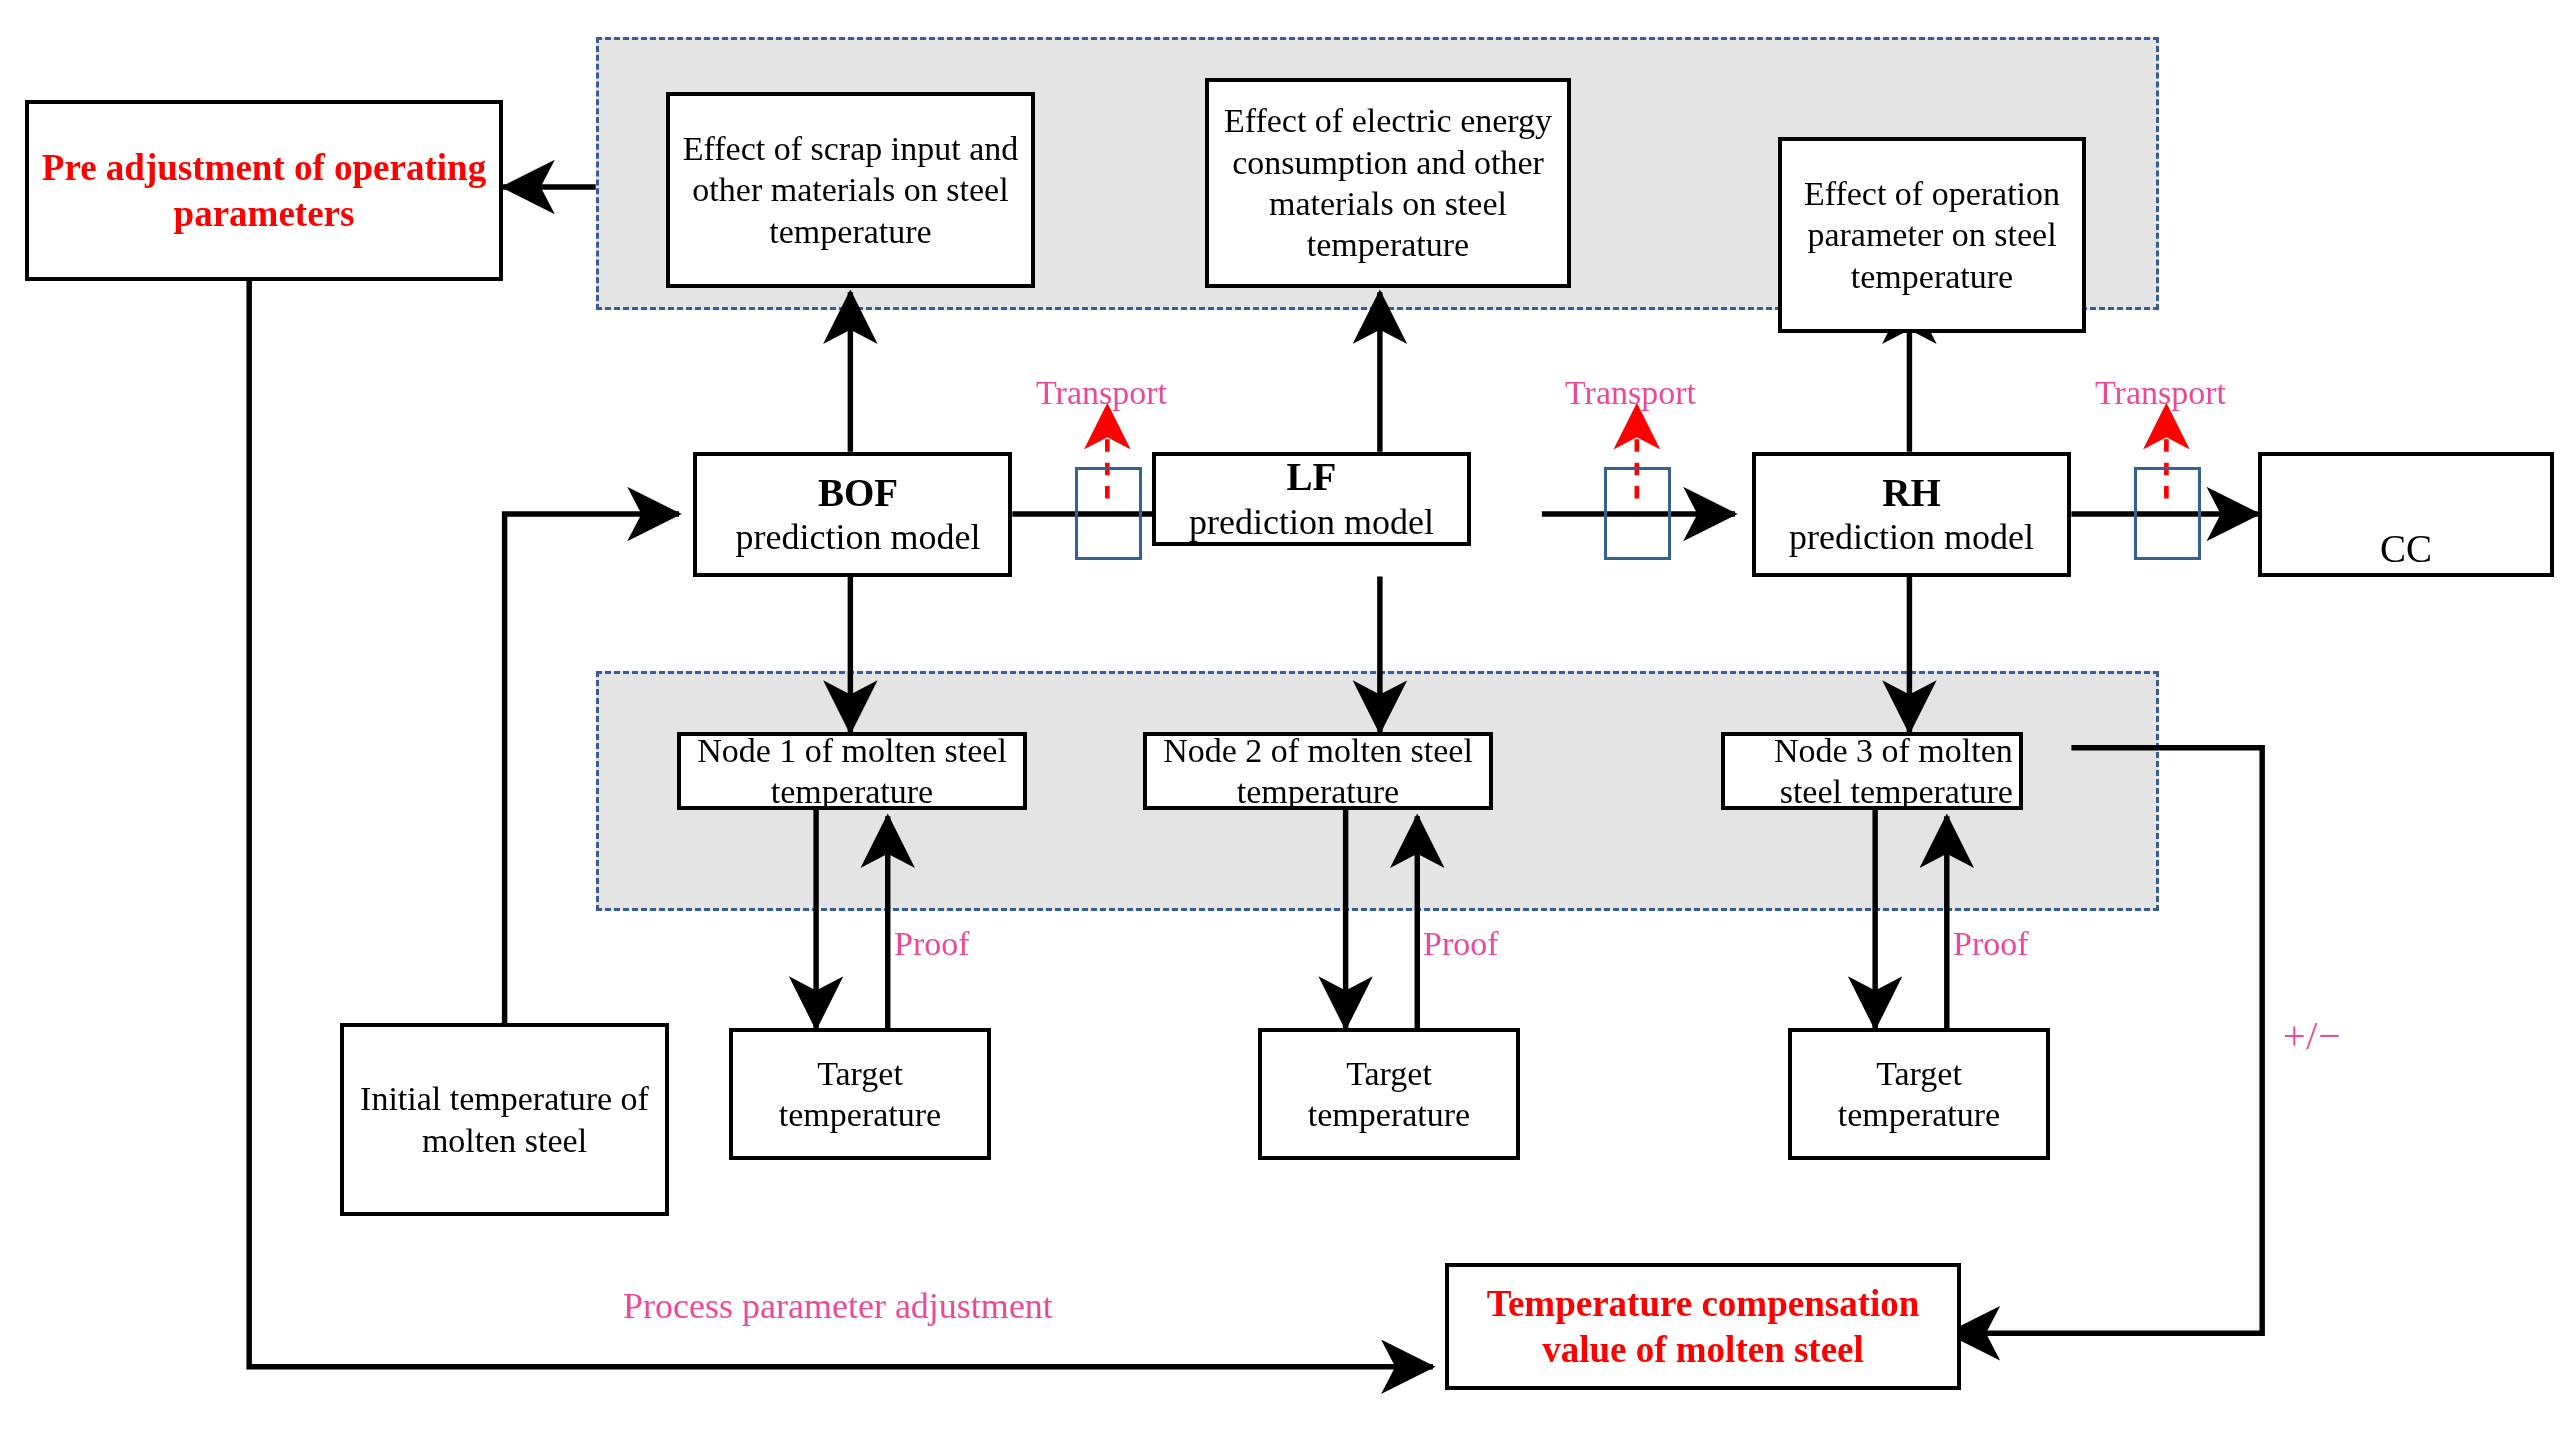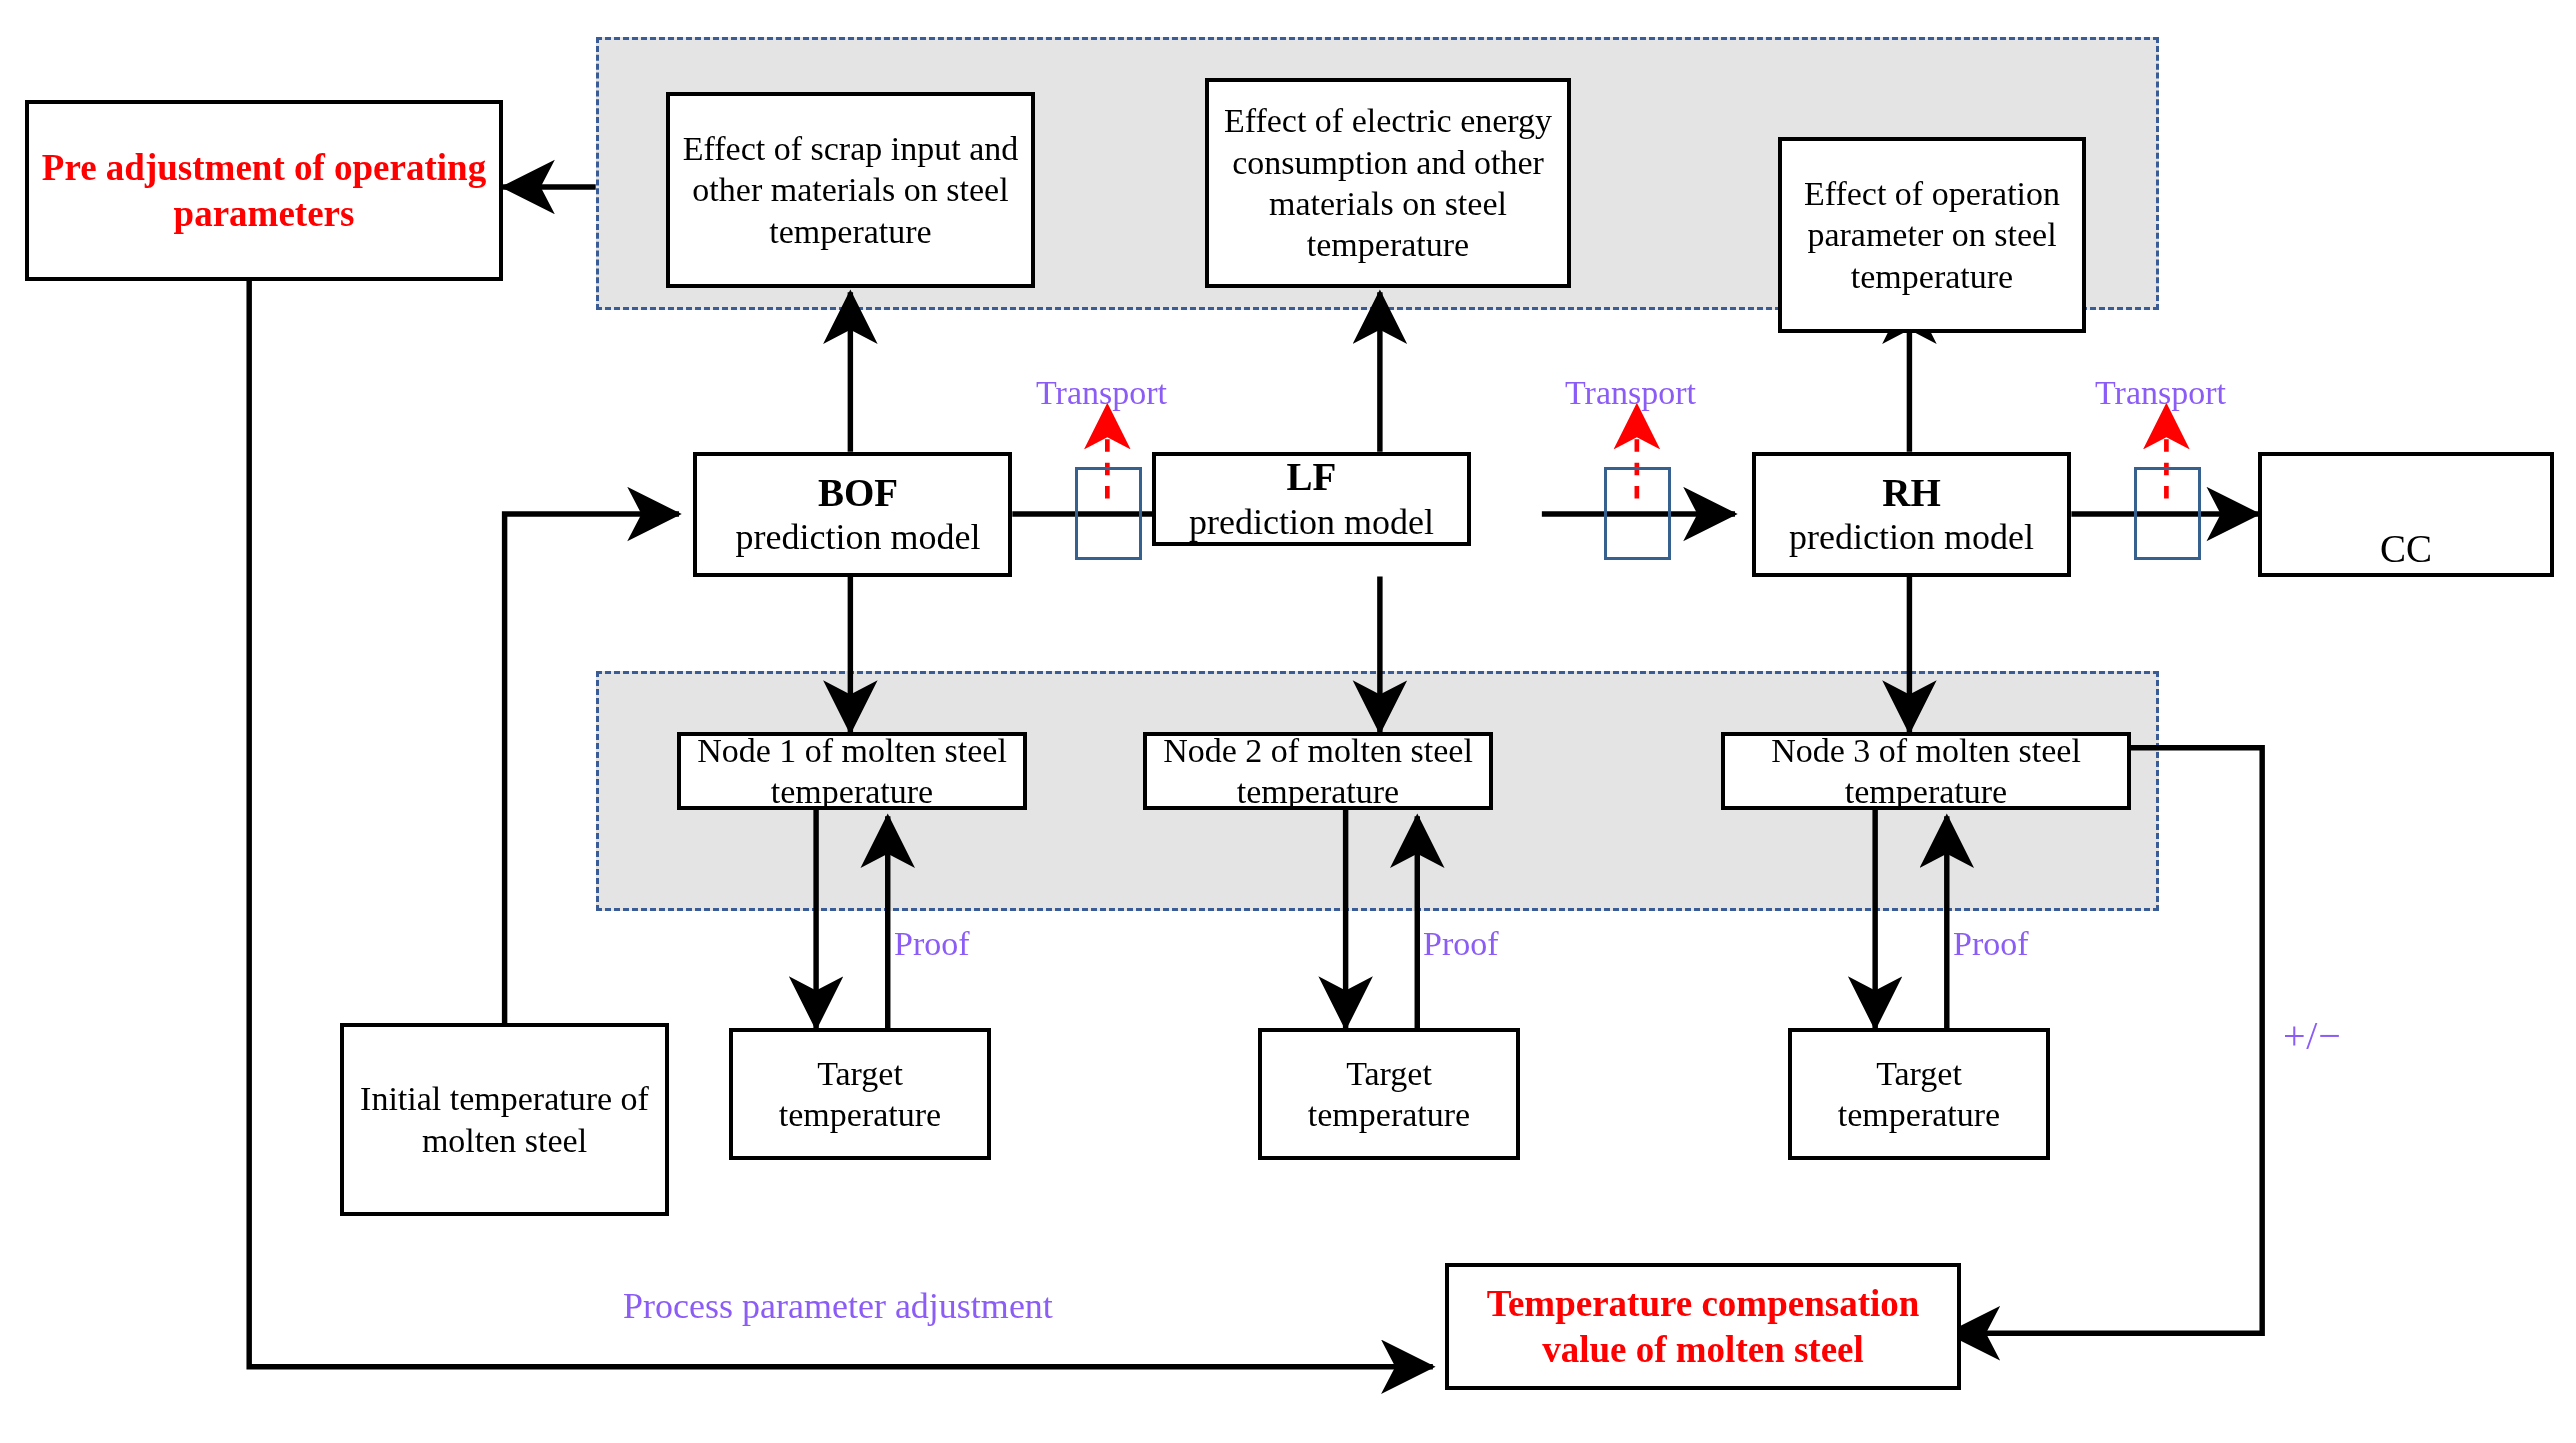--- a/index.html
+++ b/index.html
@@ -10,21 +10,21 @@
   .nodebox{position:absolute;box-sizing:border-box;background:#ffffff;border:4.7px solid #000;
            display:flex;align-items:center;justify-content:center;text-align:center;
            font-family:"Liberation Serif", serif;line-height:1.22;}
   .nodebox span{display:block;padding:0 6.2px;}
   .b-plain{font-size:34px;color:#000;}
   .b-bold-red{font-weight:bold;color:#ff0000;font-size:37px;}
   .b-model{font-size:36px;color:#000;}
   .b-model .ttl{font-weight:bold;display:block;font-size:39px;}
   .b-cc{font-size:39px;align-items:flex-end;}
   .transport-sq{position:absolute;box-sizing:border-box;border:3.9px solid #36618e;background:transparent;}
-  .lbl{position:absolute;font-family:"Liberation Serif", serif;font-size:34px;color:#8b5cf6;white-space:nowrap;}
+  .lbl{position:absolute;font-family:"Liberation Serif", serif;font-size:34px;color:#ec4899;white-space:nowrap;}
   .lbl-pm{font-size:36px;}
   .lbl-pmneg{font-size:40px;letter-spacing:0.8px;}
 </style>
 </head>
 <body>
 
 <div id="stage">
 
   <div class="band" style="left:596px;top:37px;width:1563px;height:273px;"></div>
   <div class="band" style="left:596px;top:671px;width:1563px;height:240px;"></div>
@@ -128,21 +128,21 @@
   </div>
 
   <div class="nodebox b-plain" style="left:677px;top:732px;width:350px;height:78px;">
     <span>Node 1 of molten steel temperature</span>
   </div>
 
   <div class="nodebox b-plain" style="left:1143px;top:732px;width:350px;height:78px;">
     <span>Node 2 of molten steel temperature</span>
   </div>
 
-  <div class="nodebox b-plain" style="left:1721px;top:732px;width:410px;height:78px;">
+  <div class="nodebox b-plain" style="left:1721px;top:732px;width:302px;height:78px;text-align:right;">
     <span>Node 3 of molten steel temperature</span>
   </div>
 
   <div class="nodebox b-plain" style="left:340px;top:1023px;width:329px;height:193px;">
     <span>Initial temperature of molten steel</span>
   </div>
 
   <div class="nodebox b-plain" style="left:729px;top:1028px;width:262px;height:132px;">
     <span>Target temperature</span>
   </div>

